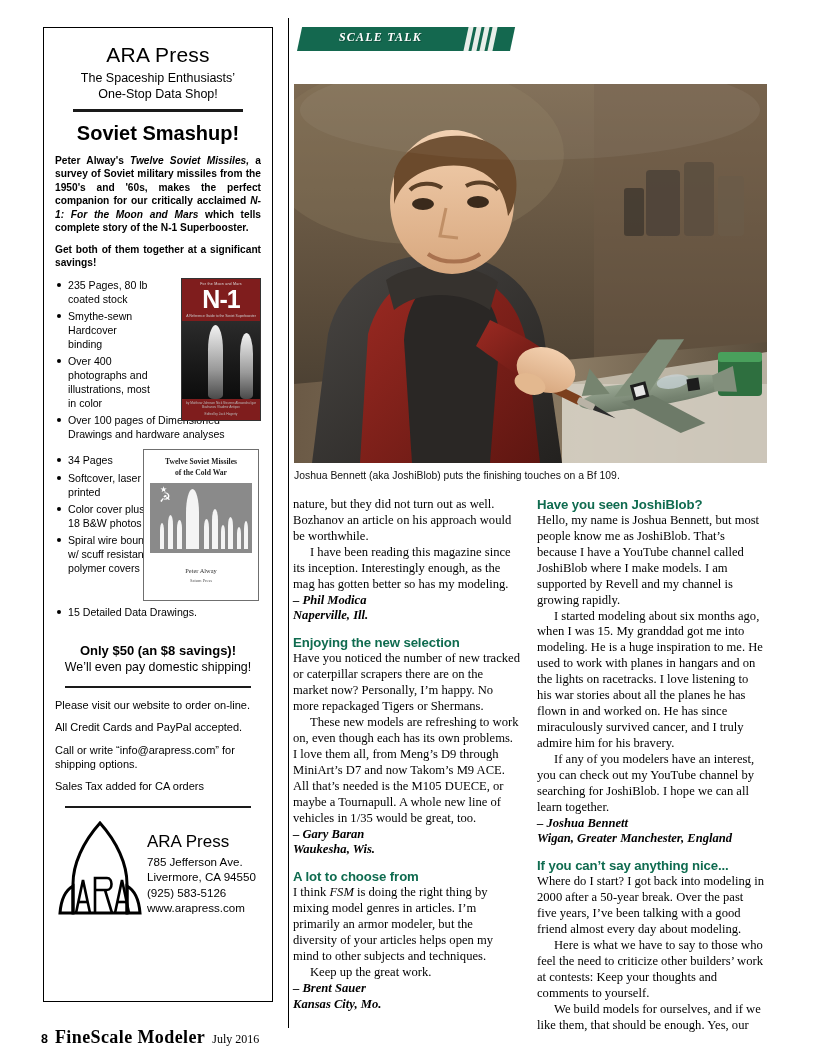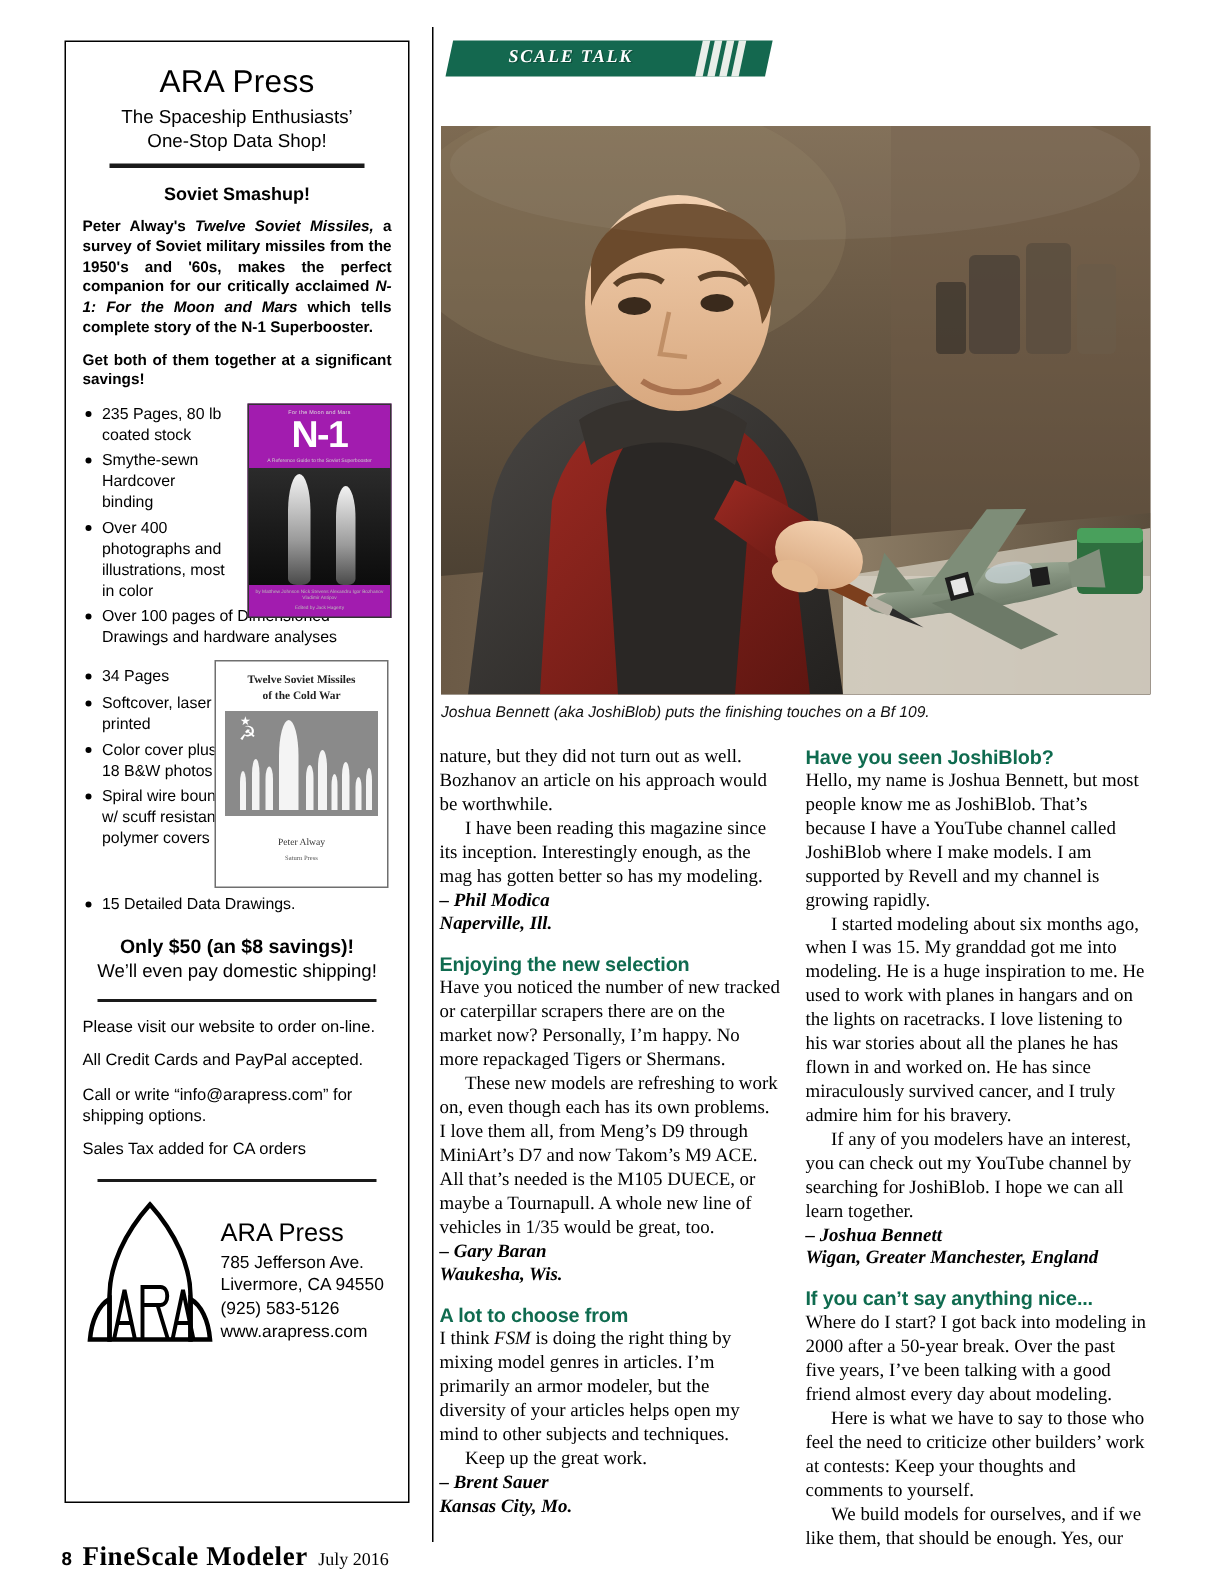--- a/index.html
+++ b/index.html
@@ -36,21 +36,21 @@
     font-size: 12.5px;
     line-height: 1.28;
     margin-bottom: 7px;
   }
   .rule-thick {
     height: 3px; background: #1a1a1a;
     margin: 4px 18px 10px 18px;
   }
   .ad-head2 {
     text-align: center;
-    font-size: 12px;
+    font-size: 20px;
     font-weight: 700;
     margin: 2px 0 9px 0;
   }
   .ad-para {
     font-size: 10.2px;
     font-weight: 700;
     line-height: 1.32;
     text-align: justify;
     margin: 0 0 8px 0;
   }
@@ -73,22 +73,22 @@
     background: #000;
   }
 
   .blk1 { position: relative; min-height: 160px; }
   .blk1 .bullets { width: 95px; }
   .blk1 .wide { width: 205px; }
 
   .book1 {
     position: absolute;
     right: 0px; top: 0px;
-    width: 96px; height: 143px;
-    background: #a21caf;
+    width: 80px; height: 143px;
+    background: #7f1d1d;
     border: 1px solid #333;
     overflow: hidden;
     color: #fff;
   }
   .book1 .b1-top {
     font-size: 3.6px; text-align: center; color: #ddd;
     margin-top: 3px; letter-spacing: .2px;
   }
   .book1 .b1-title {
     font-family: "Liberation Sans", sans-serif;
@@ -166,21 +166,21 @@
     font-size: 6.4px; color: #333; margin-top: 14px;
   }
   .book2 .b2-pub {
     font-family: "Liberation Serif", serif;
     font-size: 4.4px; color: #555; margin-top: 4px;
   }
 
   .bullet-last { font-size: 10.6px; margin-top: 2px; }
   .price-1 {
     text-align: center; font-weight: 700; font-size: 13px;
-    margin-top: 12px;
+    margin-top: 23px;
   }
   .price-2 {
     text-align: center; font-size: 12.4px; margin-top: 2px;
   }
   .rule-thin {
     height: 2.5px; background: #1a1a1a;
     margin: 12px 10px 10px 10px;
   }
   .contact p {
     font-size: 11px; line-height: 1.3; margin: 0 0 8px 0;
@@ -249,21 +249,20 @@
     overflow: hidden;
     background: #6a5a48;
   }
   .photo svg { display: block; }
   .caption {
     position: absolute;
     left: 294px; top: 470px;
     width: 473px;
     font-size: 10.4px;
     color: #111;
-    font-style: italic;
   }
 
   
   .col {
     position: absolute;
     top: 497px;
     width: 227px;
   }
   .col-left { left: 293px; }
   .col-right { left: 537px; }

